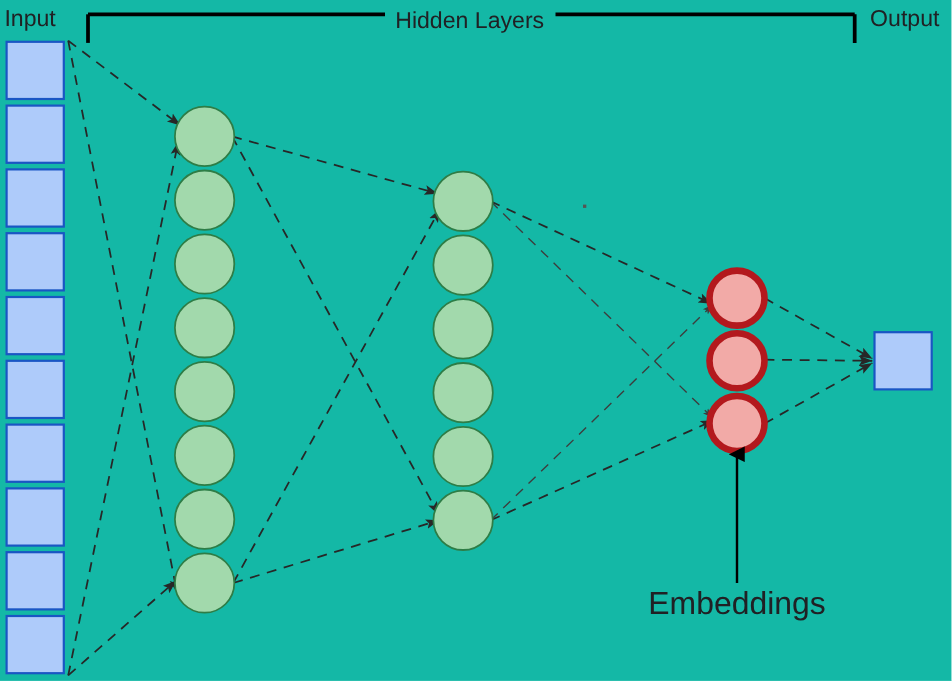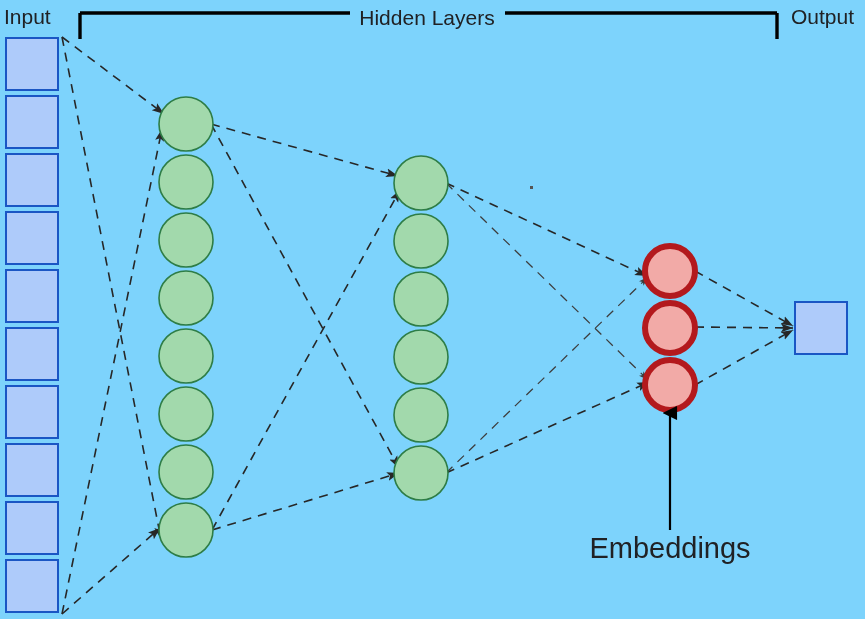--- a/index.html
+++ b/index.html
@@ -7,21 +7,21 @@
     padding: 0;
     background: #ffffff;
   }
   body {
     font-family: "Liberation Sans", sans-serif;
   }
   #diagram-root {
     position: relative;
     width: 865px;
     height: 619px;
-    background: #7dd3fc;
+    background: #14b8a6;
     overflow: hidden;
   }
   #nn-svg {
     position: absolute;
     top: 0;
     left: 0;
     width: 865px;
     height: 619px;
   }
   .label-text {

